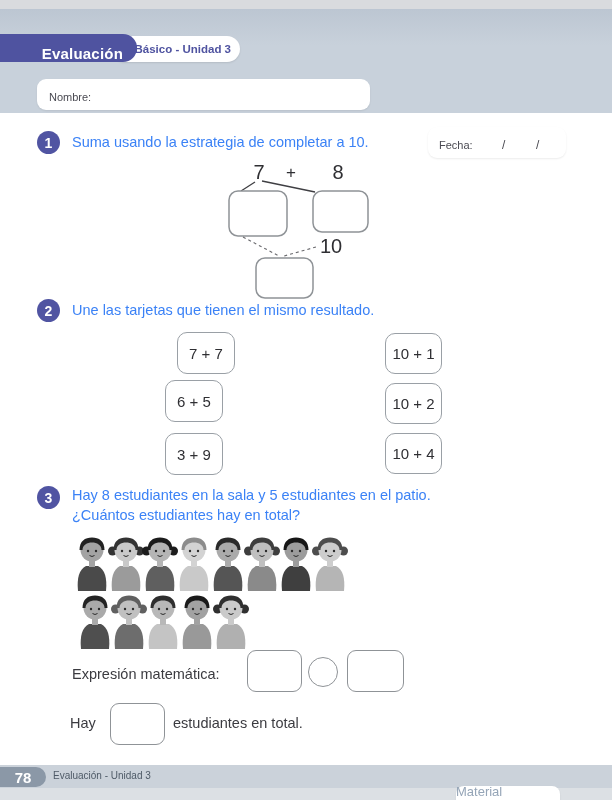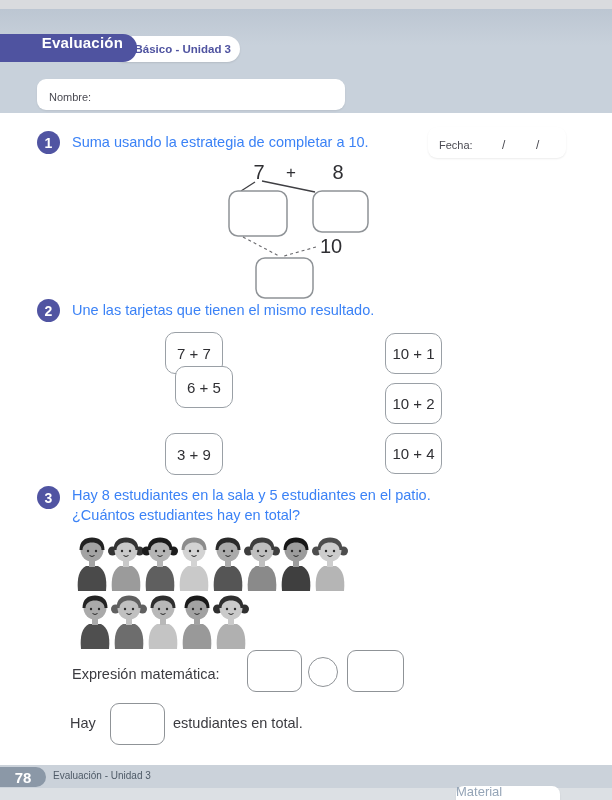--- a/index.html
+++ b/index.html
@@ -9,25 +9,25 @@
 
   
   .strip-top{left:0;top:0;width:612px;height:9px;background:#d9dbde;}
   .header-band{left:0;top:9px;width:612px;height:104px;
                background:linear-gradient(#bcc6d2,#c8d1db 35%,#c8d1db);}
   .pill-white{left:112px;top:27px;width:128px;height:26px;background:#fff;border-radius:13px;
               display:flex;align-items:center;justify-content:flex-end;padding-right:9px;
               box-sizing:border-box;font-weight:bold;font-size:11.5px;color:#4f53a0;
               box-shadow:0 1px 2px rgba(0,0,0,.10);}
   .pill-purple{left:0;top:25px;width:137px;height:28px;background:#4f53a0;
-               border-radius:0 14px 14px 0;display:flex;align-items:flex-start;
+               border-radius:0 14px 14px 0;display:flex;align-items:flex-end;
                justify-content:flex-end;padding-right:14px;box-sizing:border-box;
                color:#fff;font-weight:bold;font-size:15px;letter-spacing:.2px;}
   .name-box{left:37px;top:70px;width:308px;height:31px;background:#fff;border-radius:9px;
-            box-shadow:0 1px 2px rgba(0,0,0,.08);}
+            box-shadow:0 1px 2px rgba(0,0,0,.08);padding-left:25px;}
   .name-label{left:12px;top:12px;font-size:11px;color:#4a4a52;}
   .date-box{left:428px;top:70px;width:138px;height:31px;background:#fff;border-radius:9px;
             box-shadow:0 1px 2px rgba(0,0,0,.08);margin-top:48px;}
   .date-label{left:11px;top:12px;font-size:11px;color:#4a4a52;}
   .slash1{left:74px;top:11px;font-size:12px;color:#4a4a52;}
   .slash2{left:108px;top:11px;font-size:12px;color:#4a4a52;}
 
   
   .qnum{width:23px;height:23px;border-radius:50%;background:#5054a2;color:#fff;
         font-weight:bold;font-size:14px;display:flex;align-items:center;justify-content:center;}
@@ -41,21 +41,21 @@
   .diagram text{font-family:"Liberation Sans",sans-serif;fill:#2f2f33;}
   .diagram .num{font-size:20px;} .diagram .plus{font-size:17px;}
   .diagram rect{fill:#fff;stroke:#8f9397;stroke-width:1.5;}
   .diagram line.solid{stroke:#3f3f43;stroke-width:1.3;}
   .diagram line.dash{stroke:#6a6a6e;stroke-width:1.1;stroke-dasharray:3,3;}
 
   
   .card{border:1.5px solid #9aa0a6;border-radius:10px;background:#fff;display:flex;
         align-items:center;justify-content:center;font-size:15px;color:#2f2f33;box-sizing:border-box;}
   .cl{left:165px;width:58px;height:42px;} .cr{left:385px;width:57px;height:41px;}
-  .r1{top:332px;} .r2{top:366px;margin-left:10px;} .r3{top:433px;}
+  .r1{top:332px;margin-left:12px;} .r2{top:380px;} .r3{top:433px;}
   .r1b{top:333px;} .r2b{top:383px;} .r3b{top:433px;}
 
   
   .kids-row{display:flex;}
   .kids1{left:73px;top:533px;} .kids2{left:76px;top:591px;}
   .kids-row svg{margin-right:-4px;}
 
   
   .expr-label{left:72px;top:666px;font-size:14.5px;}
   .ansbox{border:1.5px solid #8f9397;border-radius:9px;background:#fff;box-sizing:border-box;}

